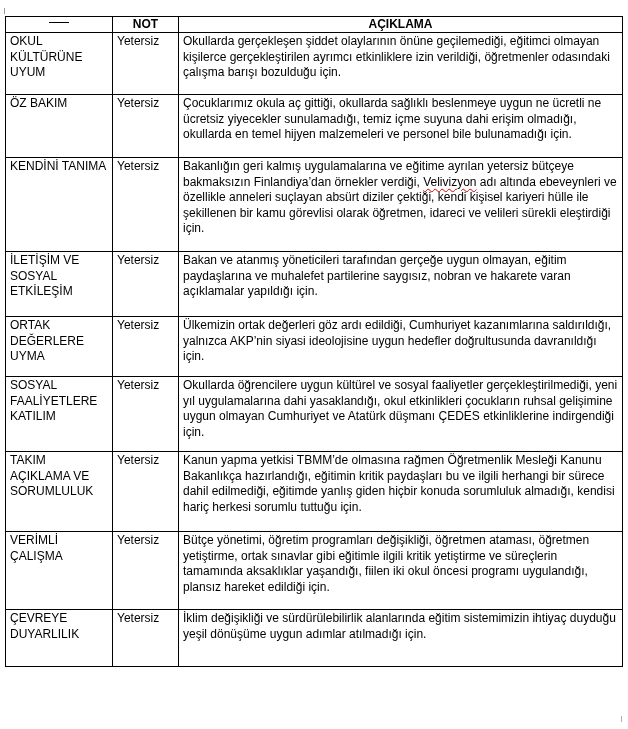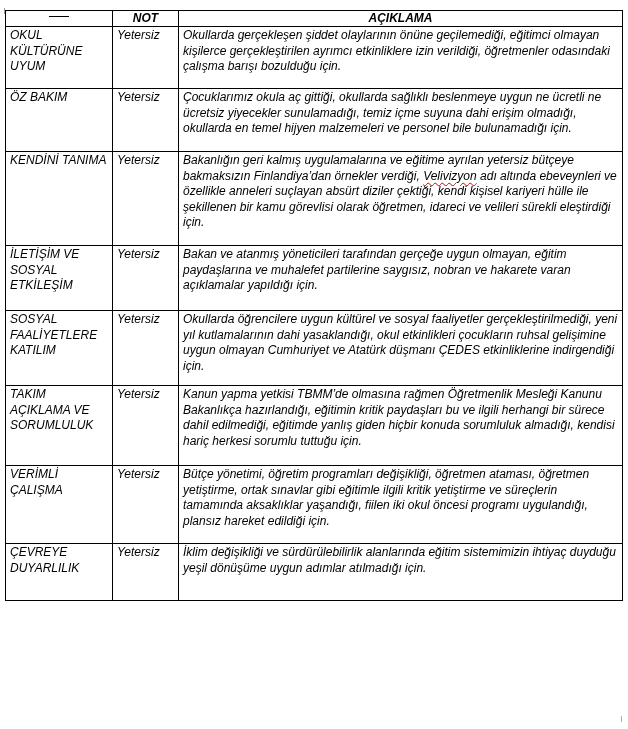--- a/index.html
+++ b/index.html
@@ -1,21 +1,21 @@
 <!DOCTYPE html>
 <html><head>
 <meta charset="utf-8">
 <style>
   html, body { margin:0; padding:0; background:#ffffff; }
   body { width:628px; height:729px; position:relative; overflow:hidden;
          font-family:"Liberation Sans", sans-serif; color:#000; }
   .cursor-mark { position:absolute; left:4px; top:8px; width:1px; height:6px; background:#9a9a9a; }
   .corner-mark { position:absolute; left:621px; top:716px; width:1px; height:6px; background:#b0b0b0; }
-  table.grid { position:absolute; left:5px; top:10px; width:617px;
-               border-collapse:collapse; table-layout:fixed;font-style:italic; }
+  table.grid { position:absolute; left:5px; top:16px; width:617px;
+               border-collapse:collapse; table-layout:fixed; }
   table.grid td, table.grid th { border:1px solid #000; vertical-align:top;
                font-size:12px; line-height:15.5px; padding:1px 4px 0 4px; }
   table.grid th { font-weight:bold; text-align:center; height:15px; padding:0 4px; line-height:15px; }
   col.c1 { width:107px; } col.c2 { width:66px; } col.c3 { width:444px; }
   .dash { display:inline-block; width:20px; height:1px; background:#000; vertical-align:middle; position:relative; top:-2px; }
   .spell { text-decoration: underline wavy #d00000; text-decoration-thickness:1px; text-underline-offset:2px; }
 </style>
 </head>
 <body>
 
@@ -48,24 +48,29 @@
     <tr style="height:94px">
       <td>KENDİNİ TANIMA</td>
       <td>Yetersiz</td>
       <td><span>Bakanlığın geri kalmış uygulamalarına ve eğitime ayrılan yetersiz bütçeye bakmaksızın Finlandiya’dan örnekler verdiği, </span><span class="spell">Velivizyon</span><span> adı altında ebeveynleri ve özellikle anneleri suçlayan absürt diziler çektiği, kendi kişisel kariyeri hülle ile şekillenen bir kamu görevlisi olarak öğretmen, idareci ve velileri sürekli eleştirdiği için.</span></td>
     </tr>
     <tr style="height:65px">
       <td>İLETİŞİM VE SOSYAL ETKİLEŞİM</td>
       <td>Yetersiz</td>
       <td>Bakan ve atanmış yöneticileri tarafından gerçeğe uygun olmayan, eğitim paydaşlarına ve muhalefet partilerine saygısız, nobran ve hakarete varan açıklamalar yapıldığı için.</td>
     </tr>
+    <tr style="height:60px">
+      <td>ORTAK DEĞERLERE UYMA</td>
+      <td>Yetersiz</td>
+      <td>Ülkemizin ortak değerleri göz ardı edildiği, Cumhuriyet kazanımlarına saldırıldığı, yalnızca AKP’nin siyasi ideolojisine uygun hedefler doğrultusunda davranıldığı için.</td>
+    </tr>
     <tr style="height:75px">
       <td>SOSYAL FAALİYETLERE KATILIM</td>
       <td>Yetersiz</td>
-      <td>Okullarda öğrencilere uygun kültürel ve sosyal faaliyetler gerçekleştirilmediği, yeni yıl kutlamalarının dahi yasaklandığı, okul etkinlikleri çocukların ruhsal gelişimine uygun olmayan Cumhuriyet ve Atatürk düşmanı ÇEDES etkinliklerine indirgendiği için.</td>
+      <td>Okullarda öğrencilere uygun kültürel ve sosyal faaliyetler gerçekleştirilmediği, yeni yıl uygulamalarına dahi yasaklandığı, okul etkinlikleri çocukların ruhsal gelişimine uygun olmayan Cumhuriyet ve Atatürk düşmanı ÇEDES etkinliklerine indirgendiği için.</td>
     </tr>
     <tr style="height:80px">
       <td>TAKIM AÇIKLAMA VE SORUMLULUK</td>
       <td>Yetersiz</td>
       <td>Kanun yapma yetkisi TBMM’de olmasına rağmen Öğretmenlik Mesleği Kanunu Bakanlıkça hazırlandığı, eğitimin kritik paydaşları bu ve ilgili herhangi bir sürece dahil edilmediği, eğitimde yanlış giden hiçbir konuda sorumluluk almadığı, kendisi hariç herkesi sorumlu tuttuğu için.</td>
     </tr>
     <tr style="height:78px">
       <td>VERİMLİ ÇALIŞMA</td>
       <td>Yetersiz</td>
       <td>Bütçe yönetimi, öğretim programları değişikliği, öğretmen ataması, öğretmen yetiştirme, ortak sınavlar gibi eğitimle ilgili kritik yetiştirme ve süreçlerin tamamında aksaklıklar yaşandığı, fiilen iki okul öncesi programı uygulandığı, plansız hareket edildiği için.</td>

